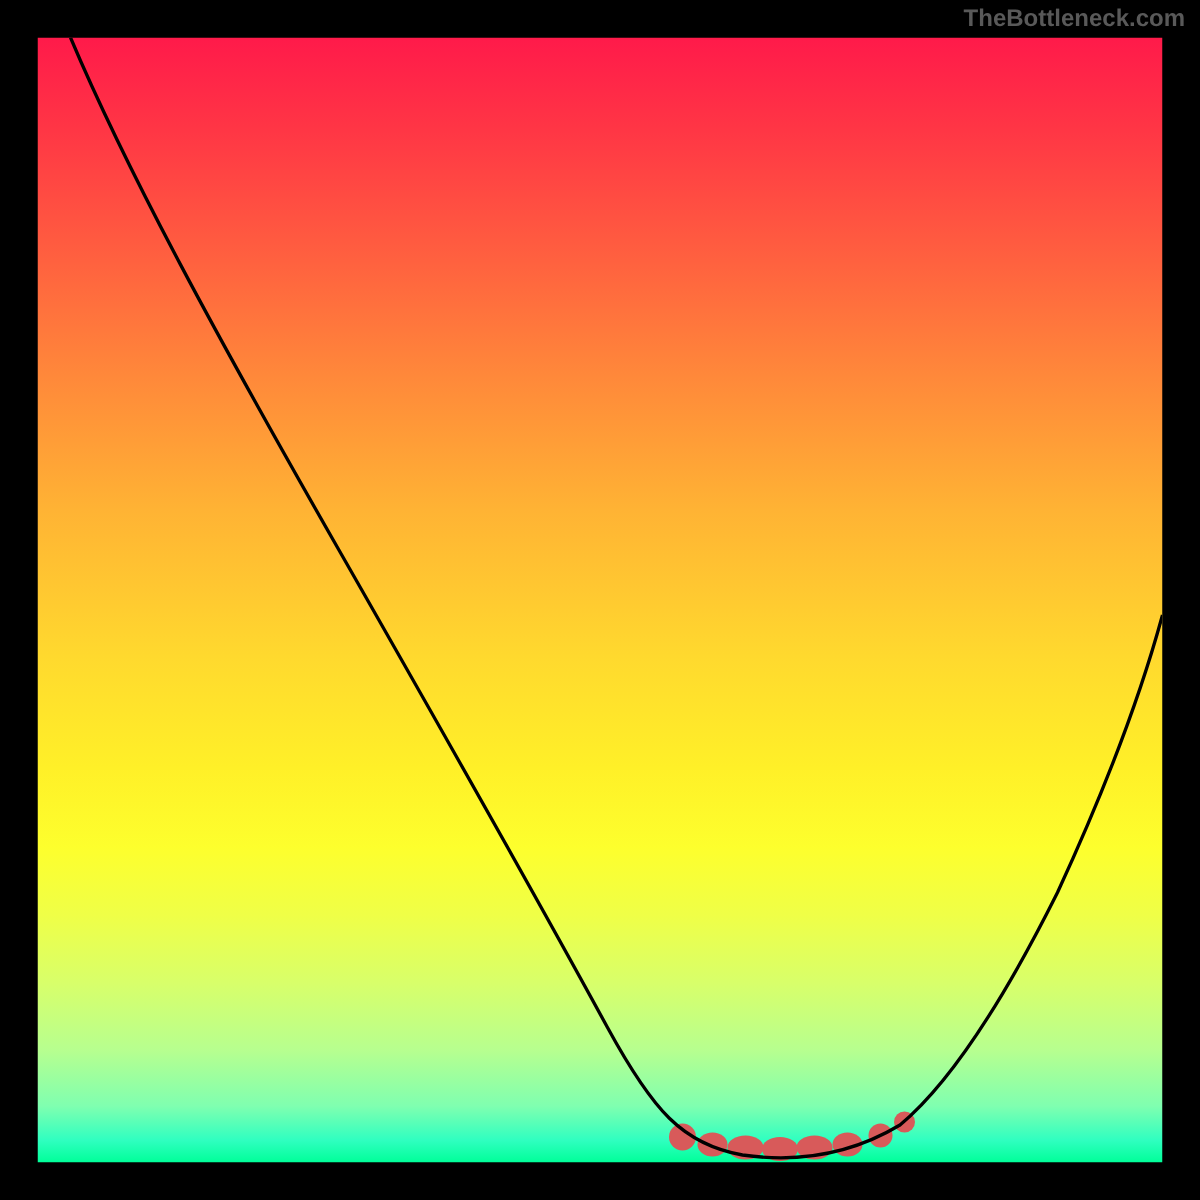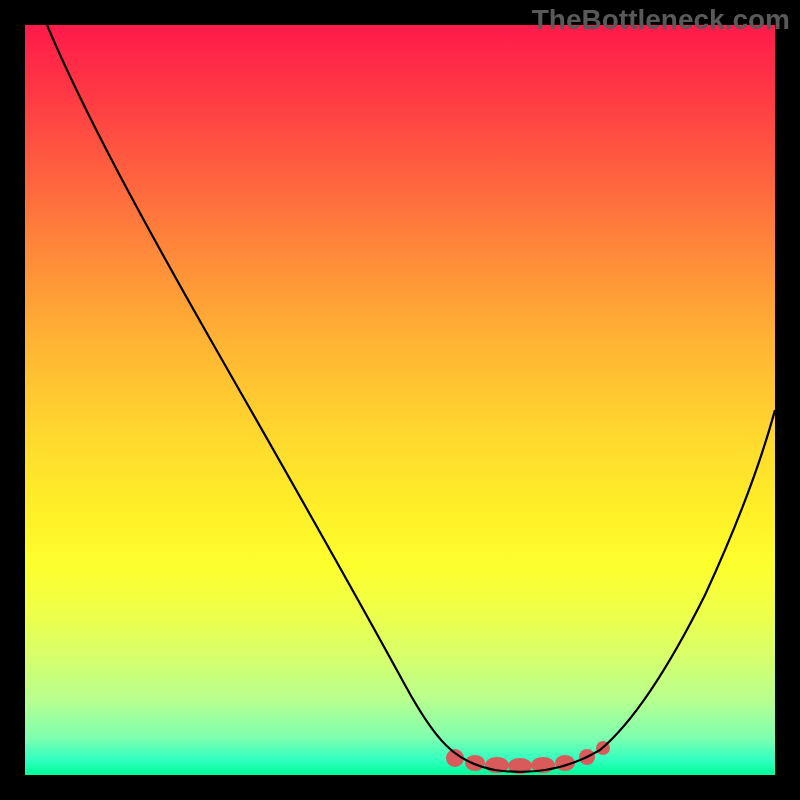--- a/index.html
+++ b/index.html
@@ -9,21 +9,21 @@
     background: #000;
     position: relative;
     font-family: Arial, sans-serif;
     overflow: hidden;
   }
   .watermark {
     position: absolute;
     top: 4px;
     right: 10px;
     color: #595959;
-    font-size: 28px;
+    font-size: 16px;
     font-weight: bold;
     z-index: 10;
   }
   .plot-area {
     position: absolute;
     left: 25px;
     top: 25px;
     width: 750px;
     height: 750px;
     overflow: hidden;

